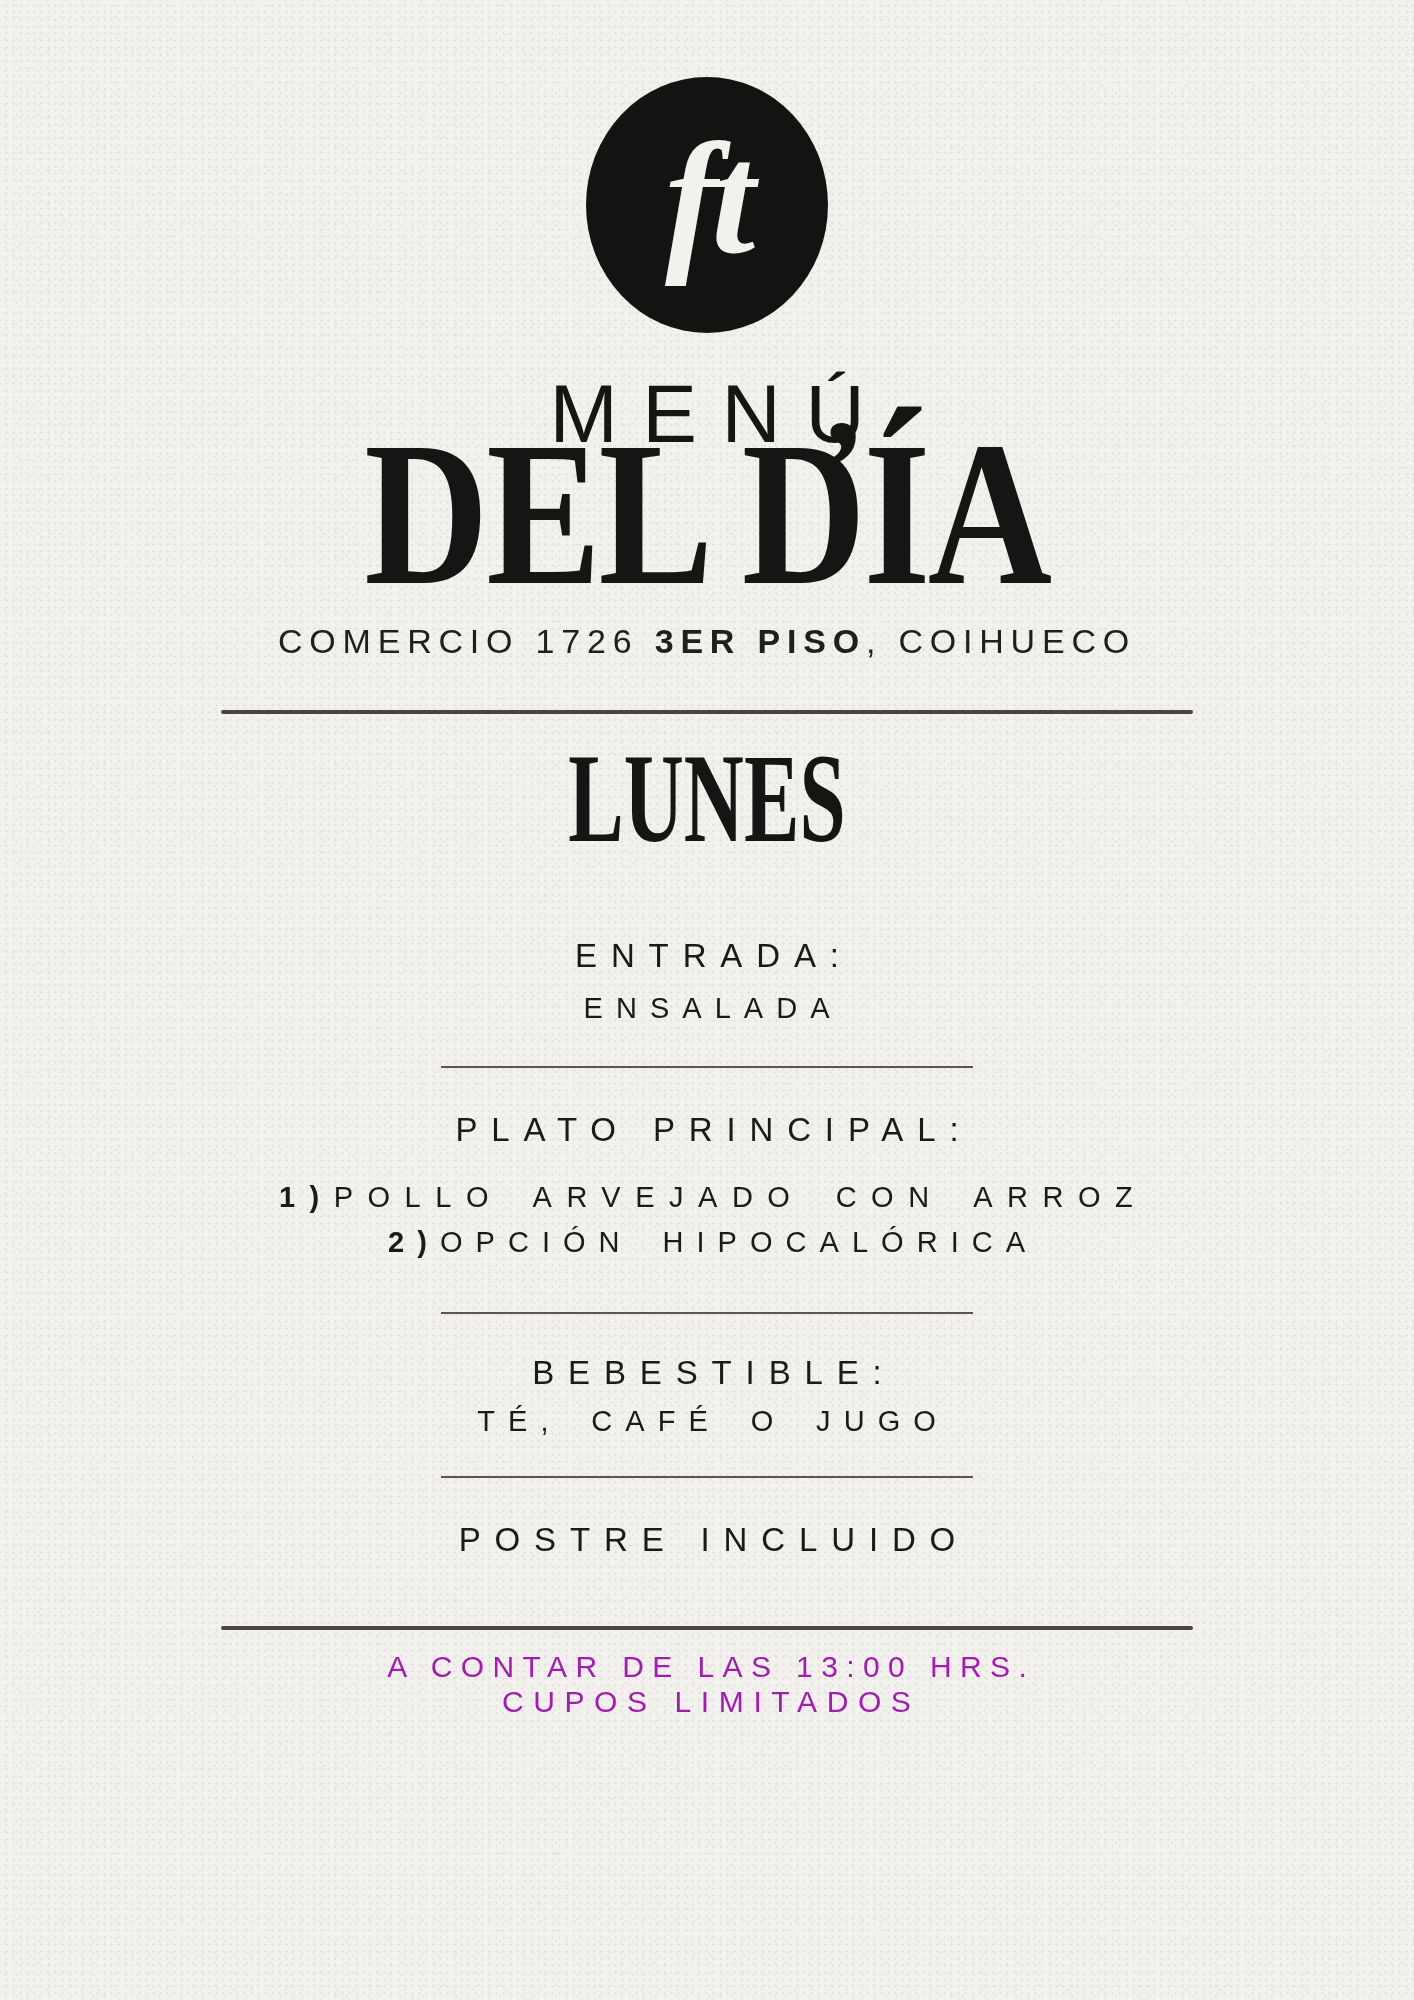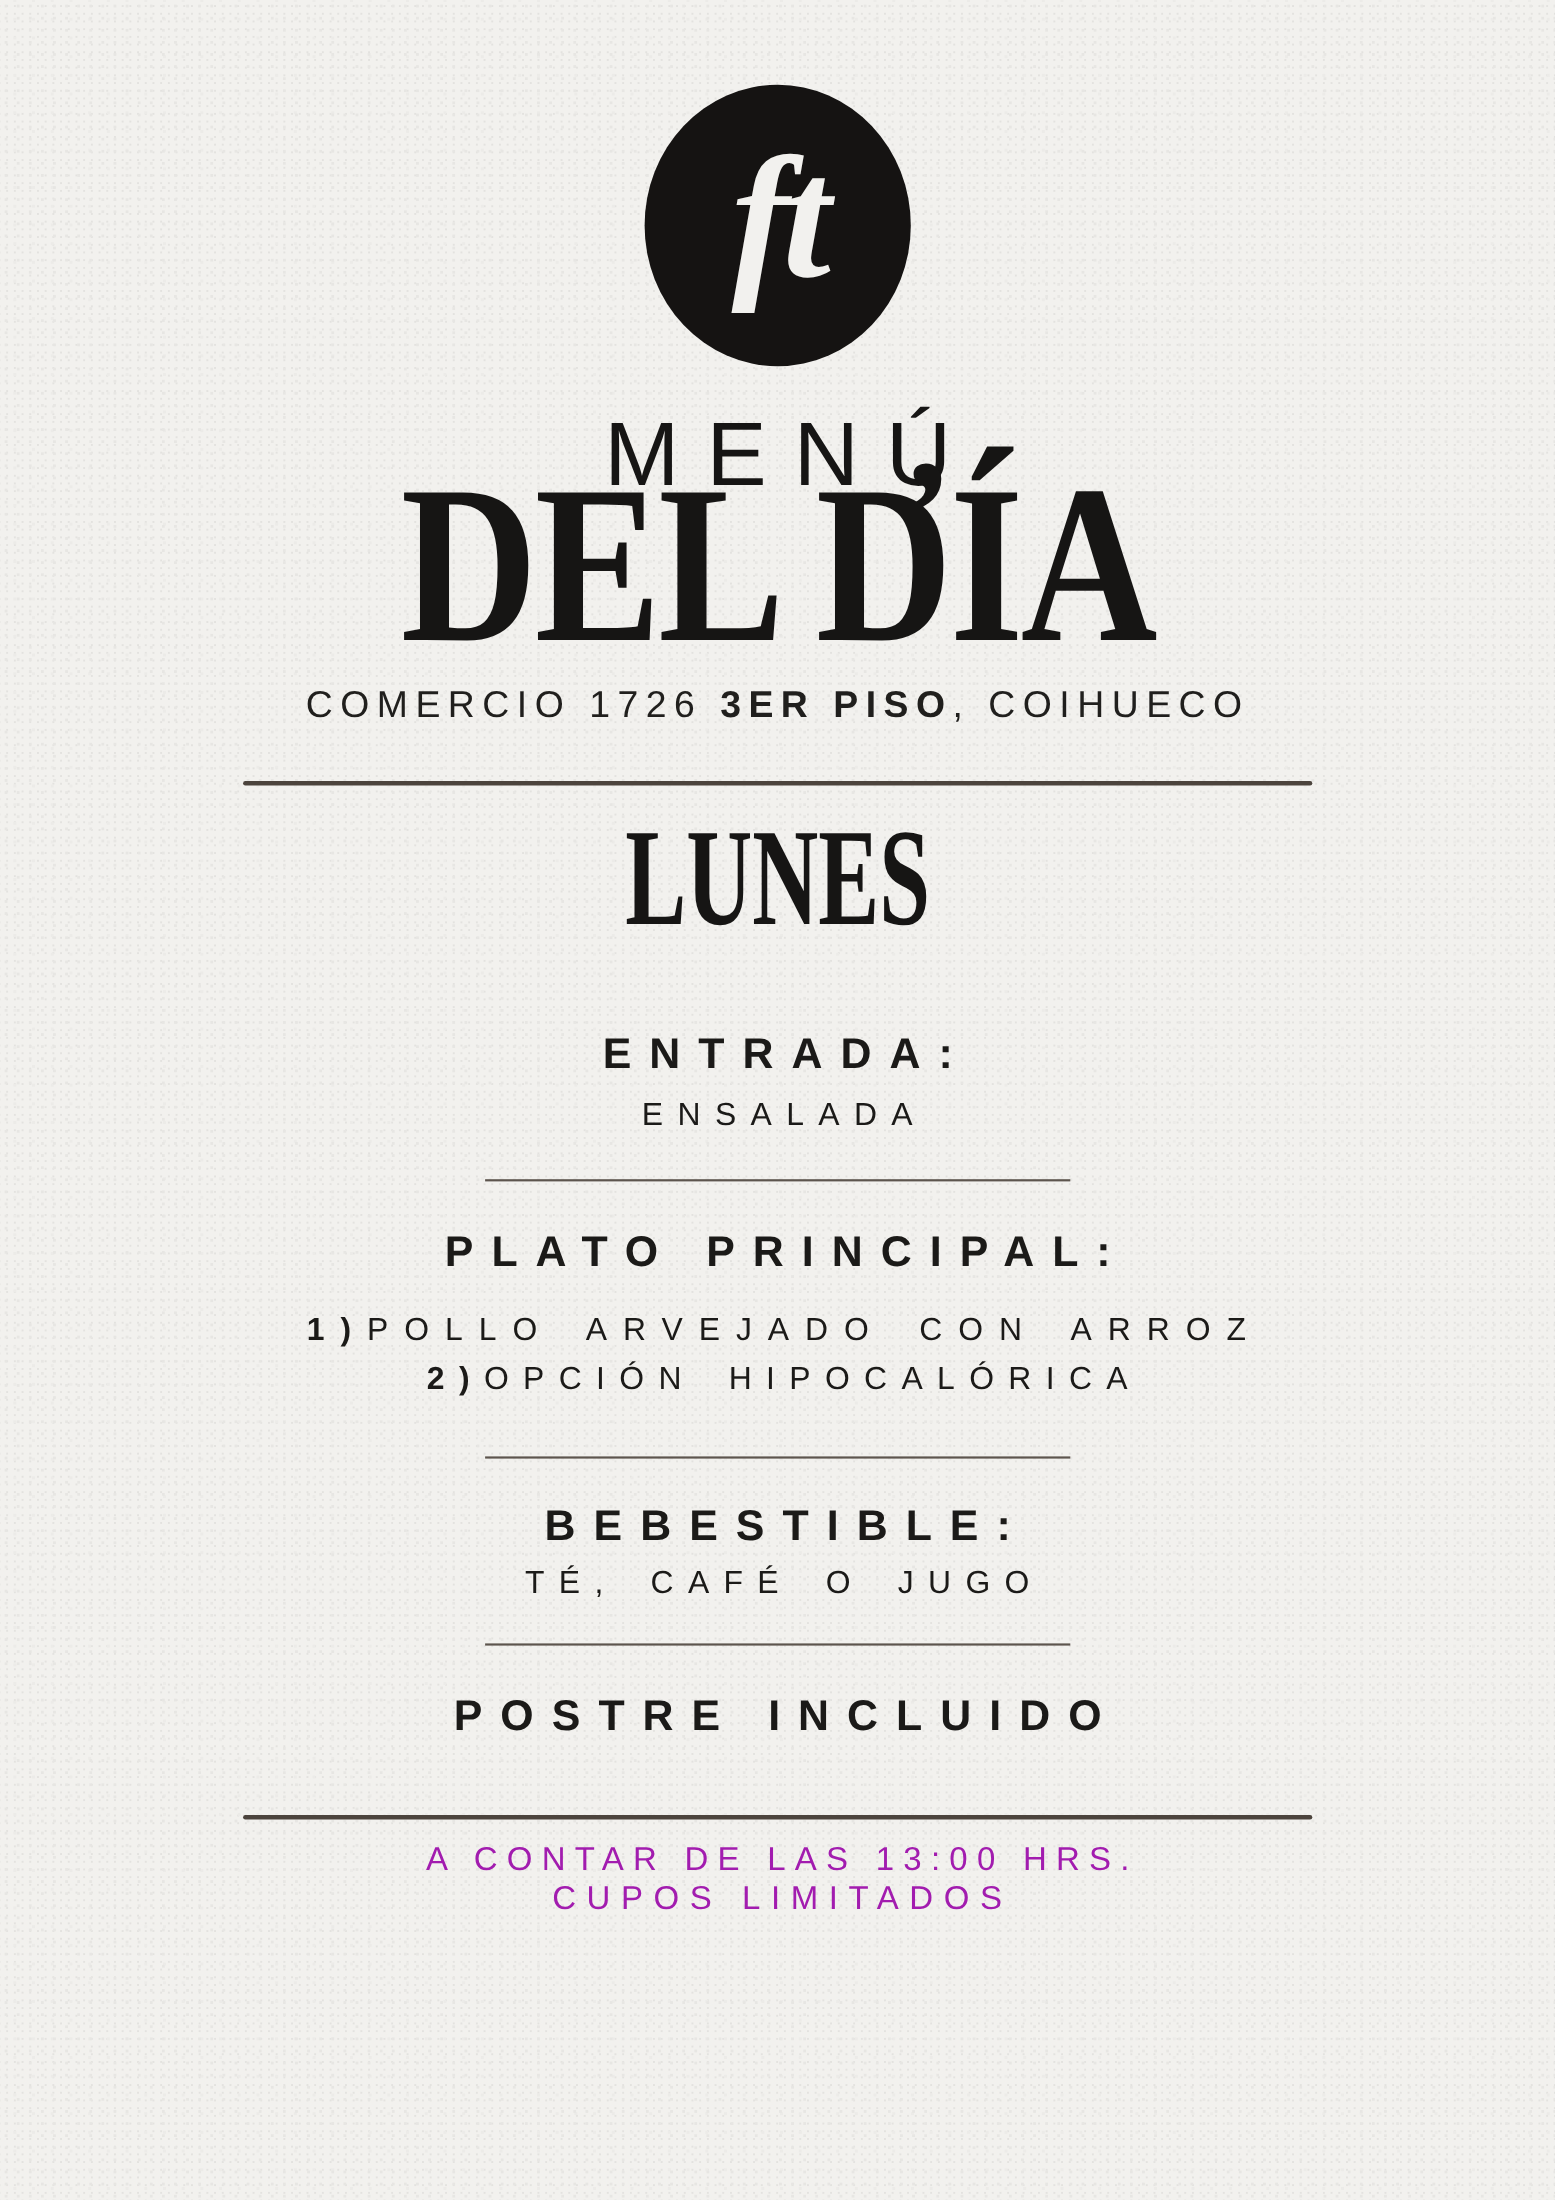--- a/index.html
+++ b/index.html
@@ -58,21 +58,21 @@
   .d-after-te{margin-top:40px;}
   .d2{margin-top:70px;}
 
   .day{
     margin:22px 0 0 0;font-family:"Liberation Serif","DejaVu Serif",serif;
     font-size:126px;font-weight:bold;line-height:1;color:#161514;
     transform:scaleX(0.66);transform-origin:50% 50%;white-space:nowrap;
   }
 
   .section-label{
-    margin:0;font-size:39px;font-weight:bold;line-height:1;
+    margin:0;font-size:33px;font-weight:normal;line-height:1;
     letter-spacing:0.42em;text-indent:0.42em;color:#1b1a18;white-space:nowrap;
   }
   .lbl-entrada{margin-top:77px;}
   .lbl-plato{margin-top:45px;}
   .lbl-bebestible{margin-top:42px;}
   .lbl-postre{margin-top:45px;}
 
   .item{
     margin:12px;font-size:29px;line-height:1;letter-spacing:0.42em;text-indent:0.42em;
     word-spacing:0.3em;color:#1b1a18;white-space:nowrap;text-align:center;

